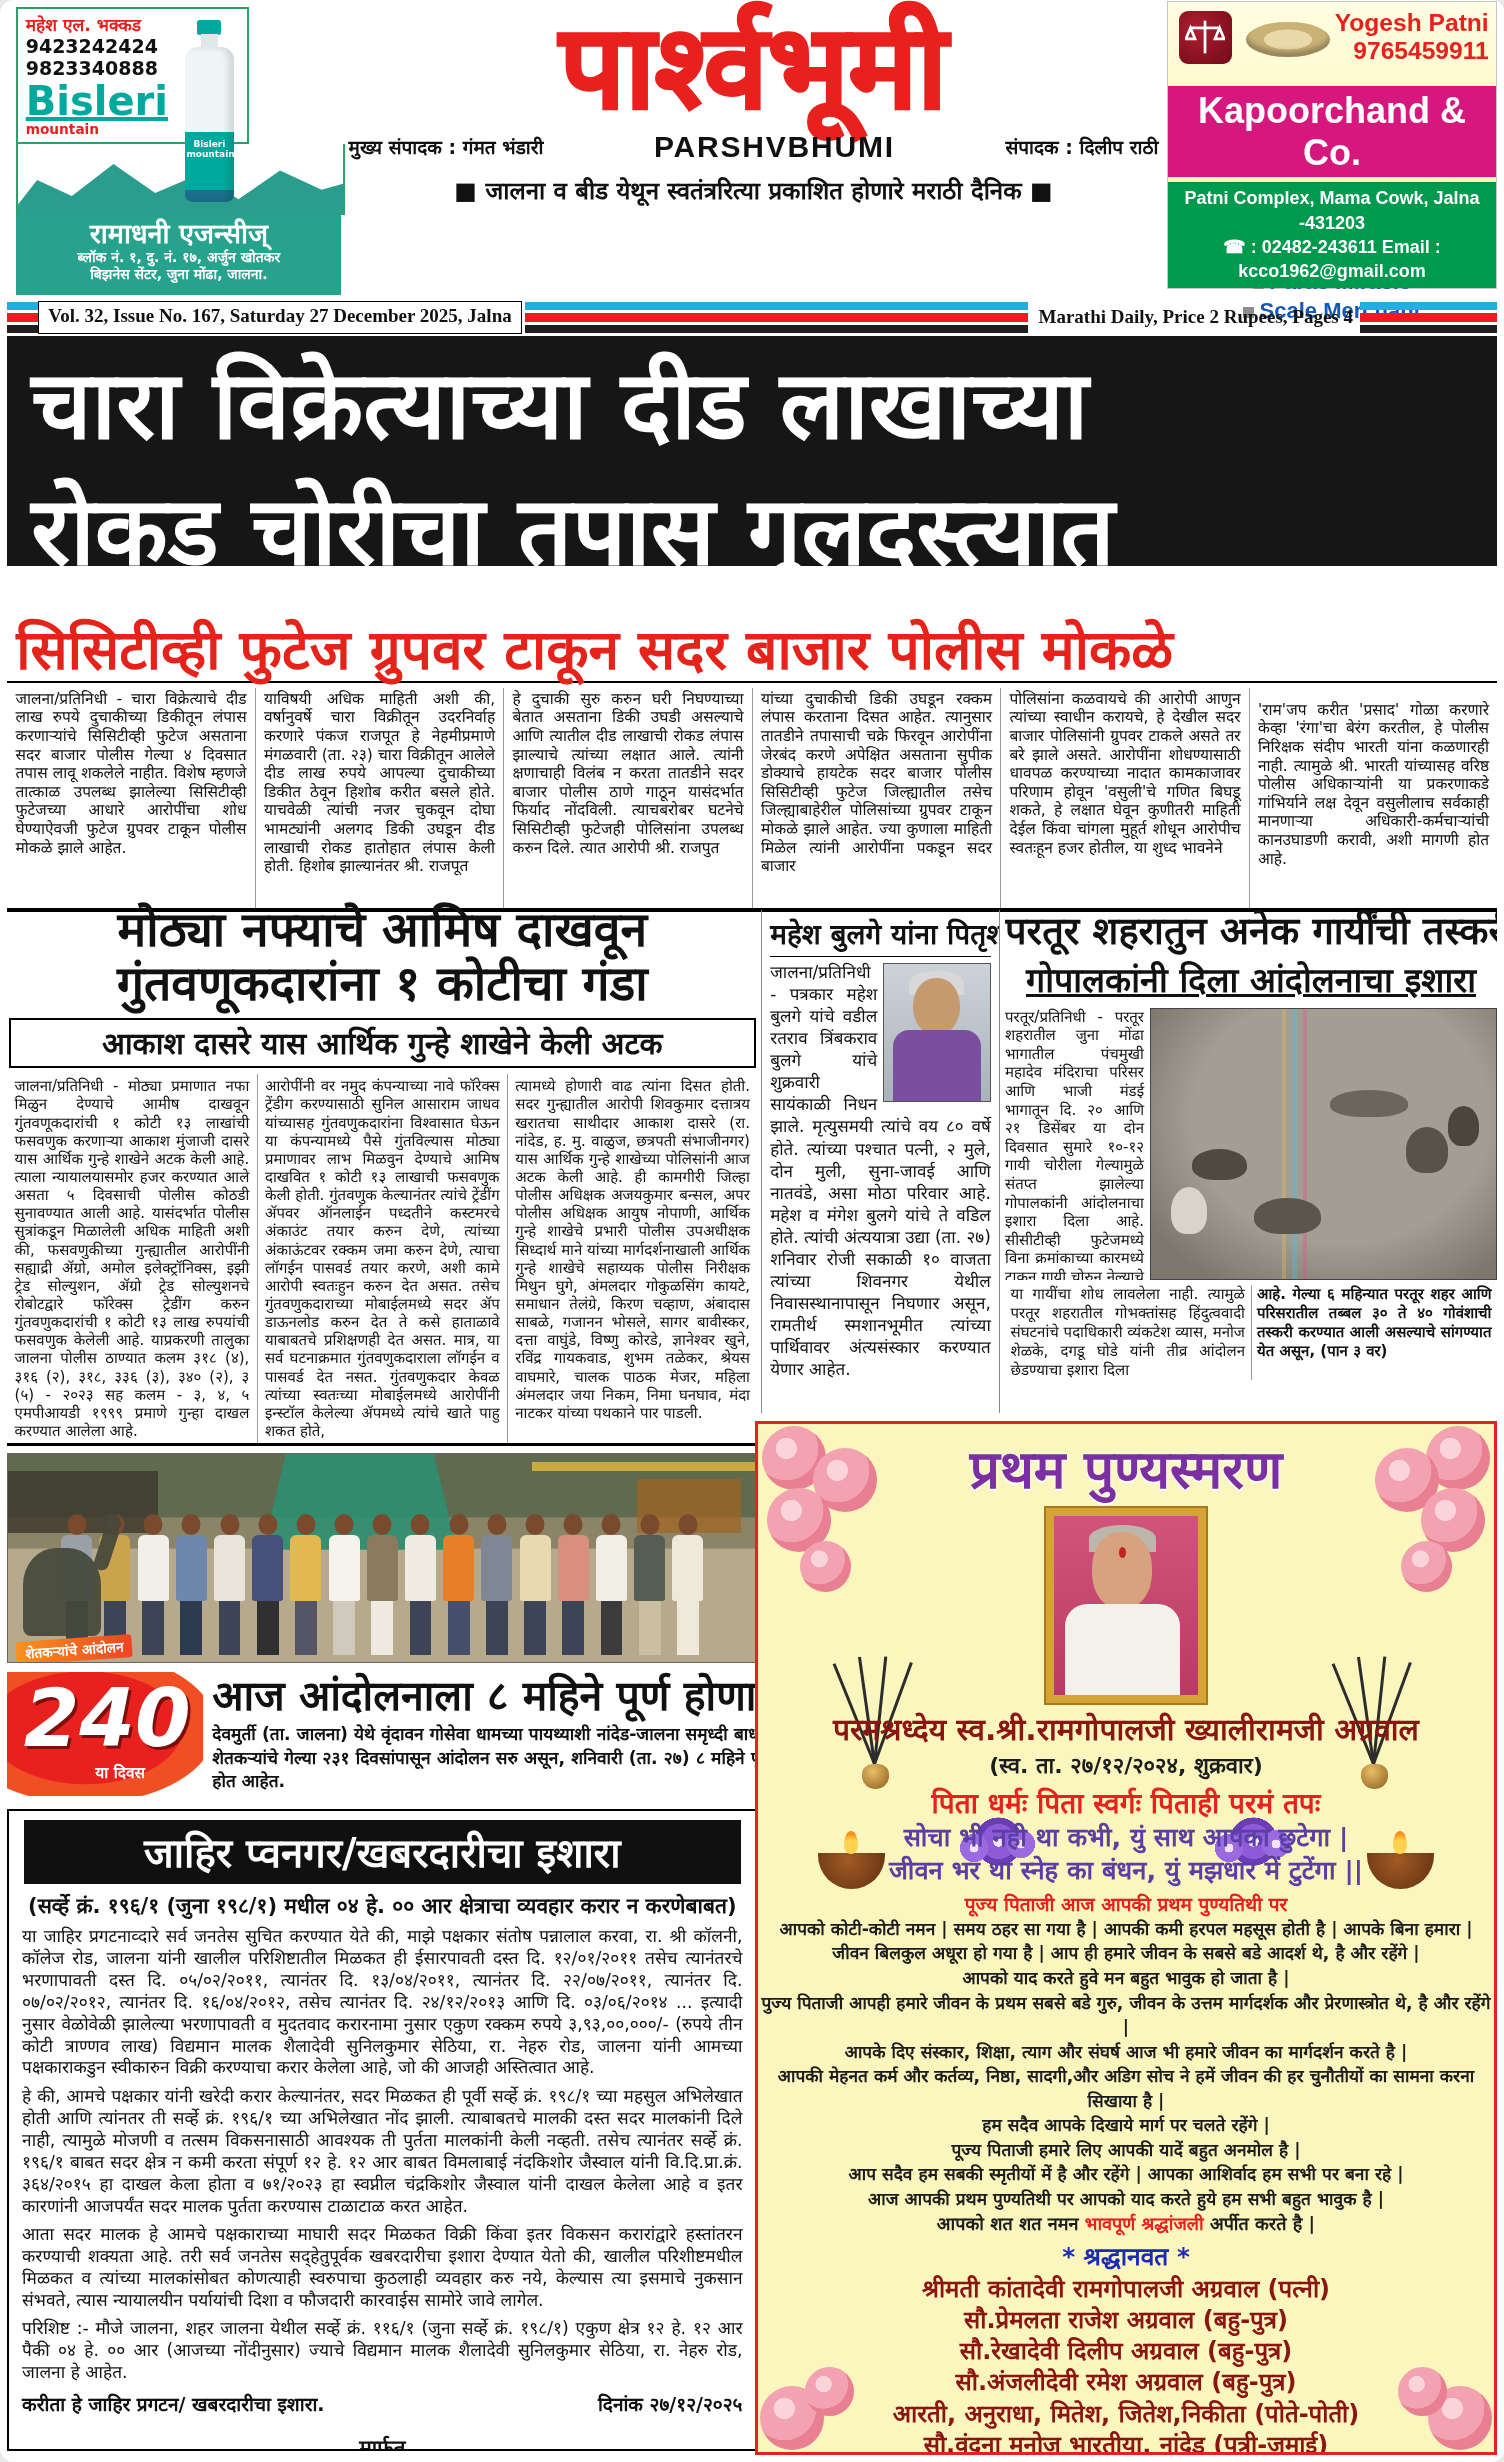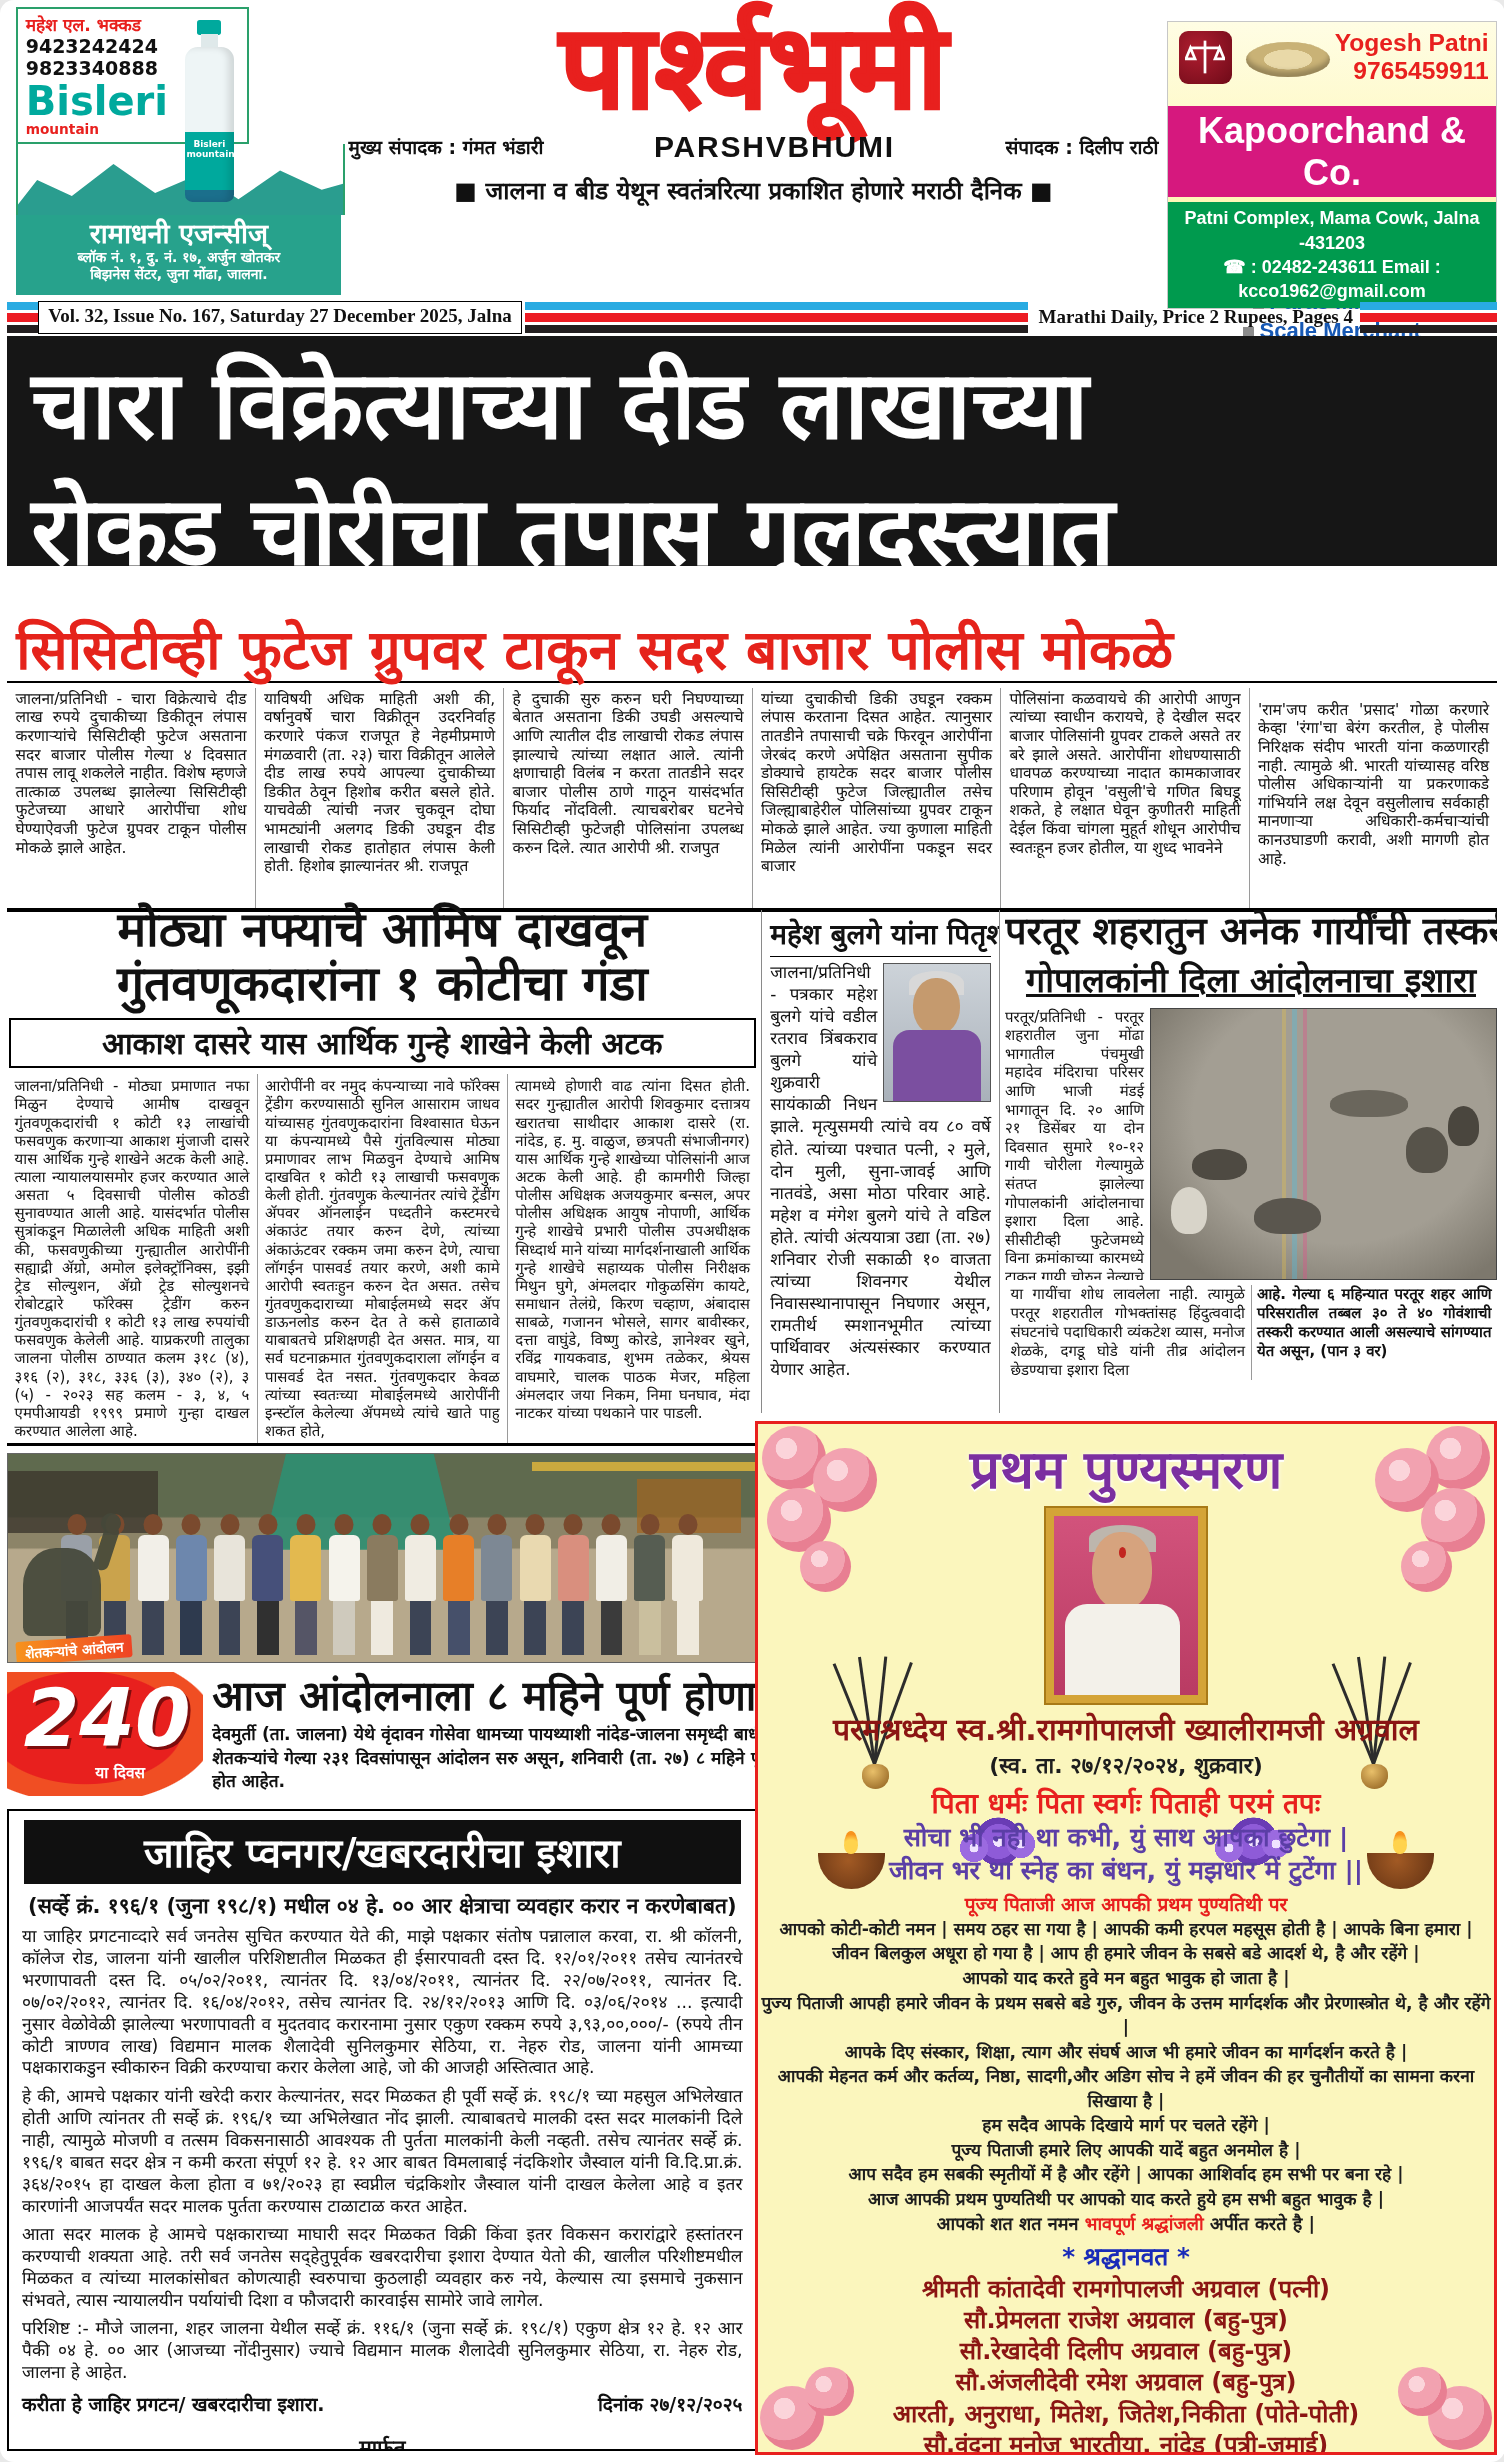--- a/index.html
+++ b/index.html
@@ -5,21 +5,21 @@
   html,body{margin:0;padding:0;background:#e9e9e9;}
   #page{position:relative;width:1505px;height:2462px;background:#fff;margin:0 auto;
         font-family:"DejaVu Sans",sans-serif;color:#111;overflow:hidden;border-radius:14px;}
   .abs{position:absolute;}
   b,.b{font-weight:bold;}
   
   .ad-bisleri{left:16.4px;top:7.3px;width:325px;height:288px;}
   .bis-top{position:absolute;left:0;top:0;width:233px;height:137px;border:2.7px solid #2aa06b;background:#fff;padding:3.6px 7.3px;box-sizing:border-box;}
   .bis-name{color:#e8201e;font-size:17.3px;font-weight:bold;}
   .bis-phone{font-size:19px;font-weight:bold;line-height:1.15;}
-  .bis-word{color:#00a99d;font-size:40px;font-weight:bold;line-height:1;margin-top:1.8px;}
+  .bis-word{color:#00a99d;font-size:40px;font-weight:bold;line-height:1;margin-top:1.8px;text-decoration:underline;}
   .bis-mnt{color:#e8201e;font-size:13.7px;font-weight:bold;text-align:left;width:155px;}
   .bis-mountains{position:absolute;left:0;top:137px;width:325px;height:71px;background:#fff;overflow:hidden;border-left:2.7px solid #2aa06b;border-right:2.7px solid #2aa06b;}
   .bis-mountains::before{content:"";position:absolute;left:-9px;bottom:0;width:347px;height:64px;
      background:#2a9d8f;clip-path:polygon(0 100%,8% 45%,18% 70%,30% 20%,42% 65%,55% 35%,66% 75%,78% 30%,90% 60%,100% 45%,100% 100%);}
   .bis-bottle{position:absolute;left:161px;top:12.8px;width:64px;height:190px;z-index:3;}
   .bot-cap{position:absolute;left:20px;top:0;width:24px;height:14.6px;background:#00a99d;border-radius:2.7px;}
   .bot-neck{position:absolute;left:24px;top:13.7px;width:16.4px;height:16.4px;background:#dfe9ea;}
   .bot-body{position:absolute;left:7.3px;top:27px;width:49px;height:155px;border-radius:12.8px 12.8px 7.3px 7.3px;
             background:linear-gradient(180deg,#eef5f6 0 55%,#00a99d 55% 92%,#1b6f8c 92%);box-shadow:inset -5.5px 0 7.3px rgba(0,0,0,.12);}
   .bot-label{position:absolute;left:9px;top:119px;width:46px;color:#fff;font-size:9px;font-weight:bold;text-align:center;}
@@ -27,21 +27,21 @@
   .agency-name{font-size:27px;font-weight:bold;line-height:1.1;}
   .agency-addr{font-size:14px;font-weight:bold;line-height:1.25;}
   
   .masthead{left:345px;top:7.3px;width:817px;height:288px;text-align:center;}
   .m-title{color:#e8201e;font-size:115px;font-weight:bold;line-height:1.05;-webkit-text-stroke:2.7px #e8201e;}
   .m-row{display:flex;justify-content:space-between;align-items:center;margin-top:1.8px;padding:0 3.6px;}
   .m-ed{font-size:19px;font-weight:bold;}
   .m-eng{font-family:"Liberation Sans",sans-serif;font-size:30px;font-weight:bold;letter-spacing:1.8px;}
   .m-tagline{font-size:24px;font-weight:bold;margin-top:9px;}
   
-  .ad-kapoor{left:1167px;top:21px;width:330px;height:288px;background:linear-gradient(#fffde4,#fcf49c);border:1.8px solid #c7c7c7;box-sizing:border-box;}
+  .ad-kapoor{left:1167px;top:1px;width:330px;height:288px;background:linear-gradient(#fffde4,#fcf49c);border:1.8px solid #c7c7c7;box-sizing:border-box;}
   .k-head{position:relative;height:84px;}
   .k-logo{position:absolute;left:11px;top:9px;width:53px;height:53px;border-radius:9px;background:radial-gradient(circle at 35% 35%,#b01e30,#6e0a18);}
   .k-rope{position:absolute;left:78px;top:20px;width:84px;height:35px;border-radius:50%;
           background:radial-gradient(ellipse at 50% 50%,#e9d9a8 0 40%,#c9b276 41% 70%,#a98d4e 71%);box-shadow:inset 0 -5.5px 5.5px rgba(0,0,0,.25);}
   .k-contact{position:absolute;right:7.3px;top:7.3px;text-align:right;color:#e8201e;font-family:"Liberation Sans",sans-serif;}
   .k-cname{font-size:24.6px;font-weight:bold;}
   .k-cphone{font-size:24.6px;font-weight:bold;}
   .k-band{background:#d6187e;color:#fff;text-align:center;font-family:"Liberation Sans",sans-serif;font-size:36px;font-weight:bold;padding:3.6px 0;}
   .k-items{display:flex;flex-wrap:wrap;justify-content:center;padding:5.5px 40px 0;column-gap:12.8px;}
   .k-item{color:#1658b4;font-family:"Liberation Sans",sans-serif;font-size:22px;font-weight:bold;white-space:nowrap;line-height:1.3;}

